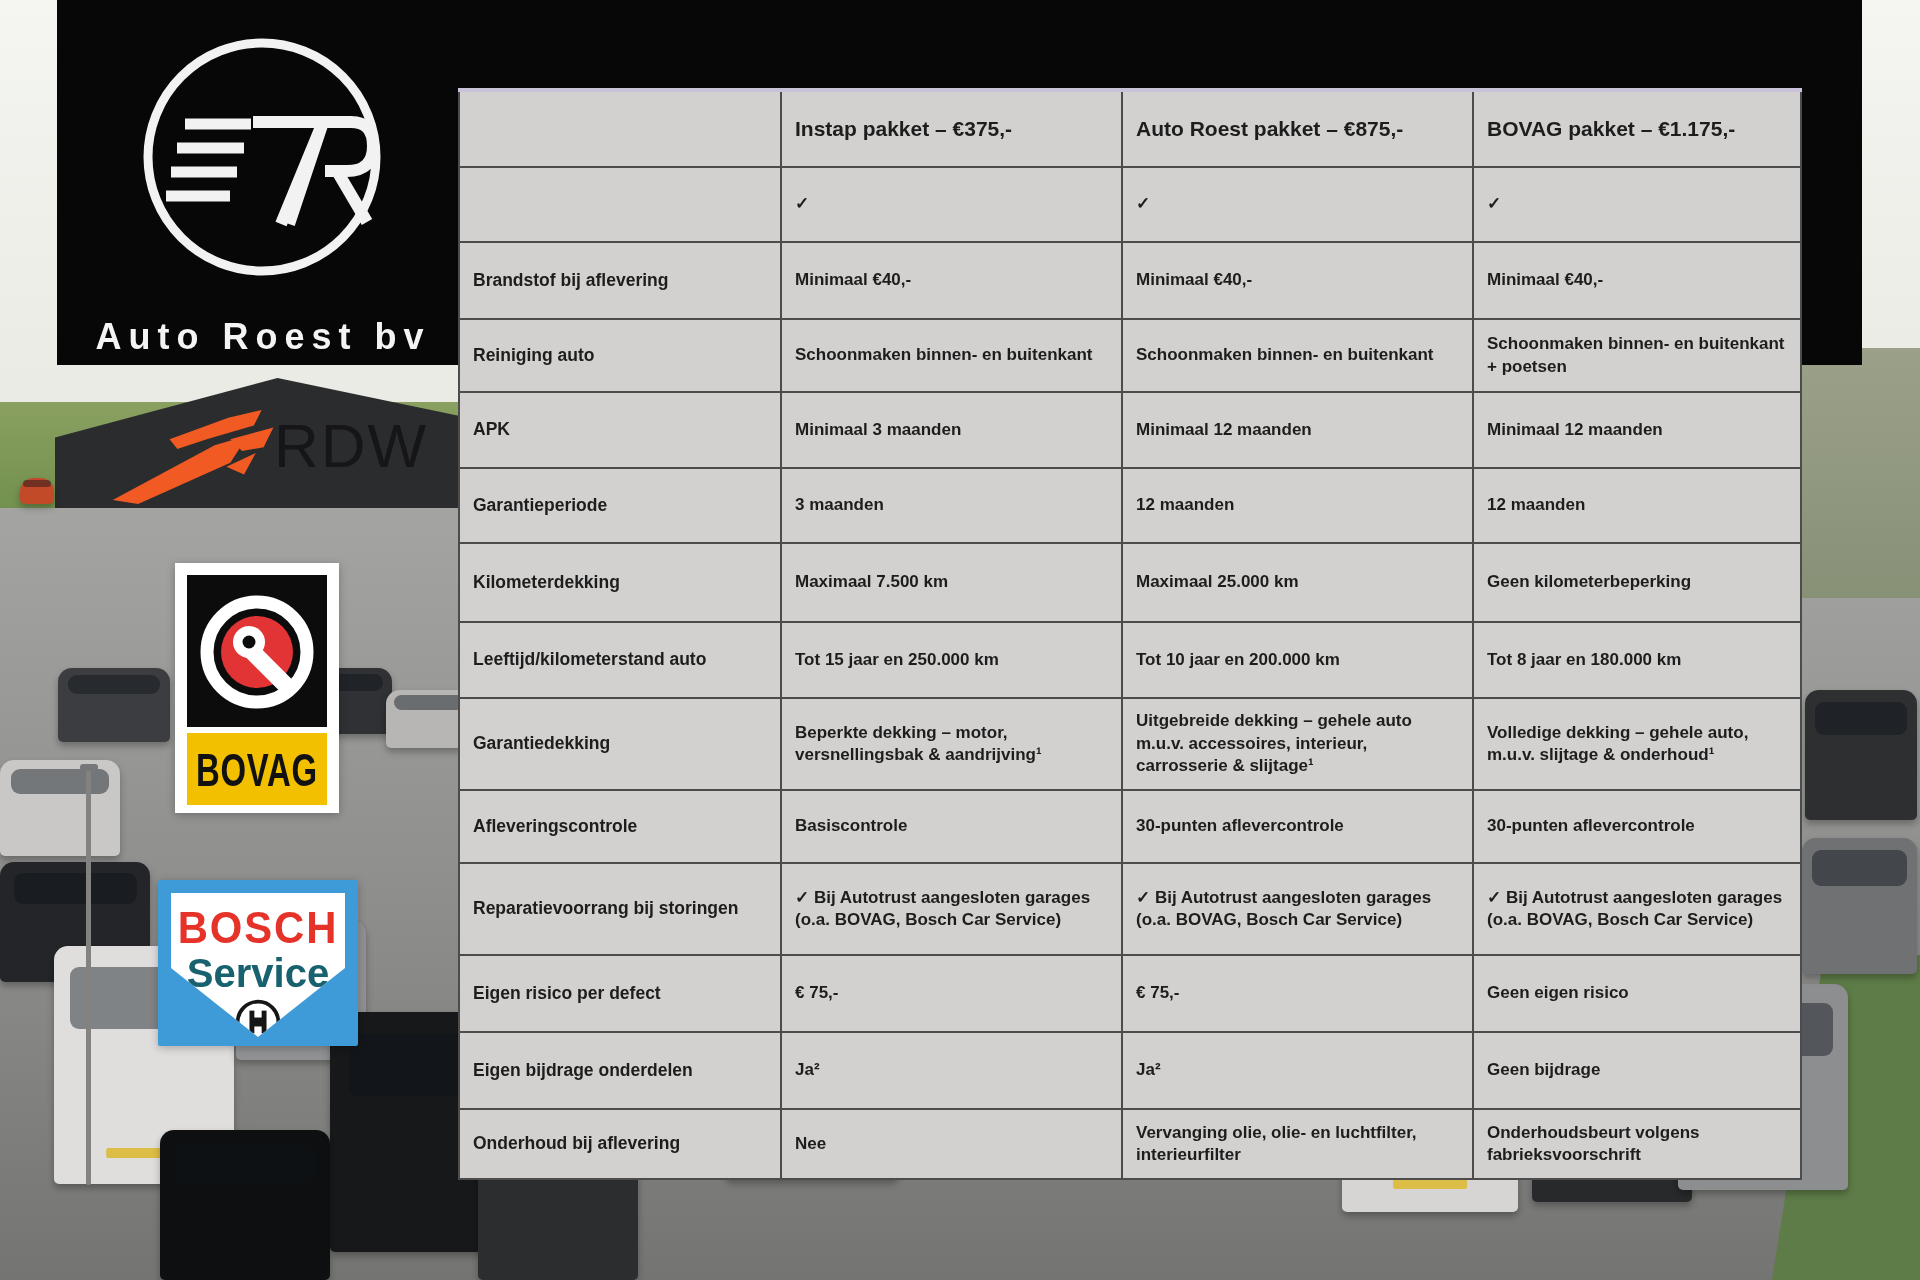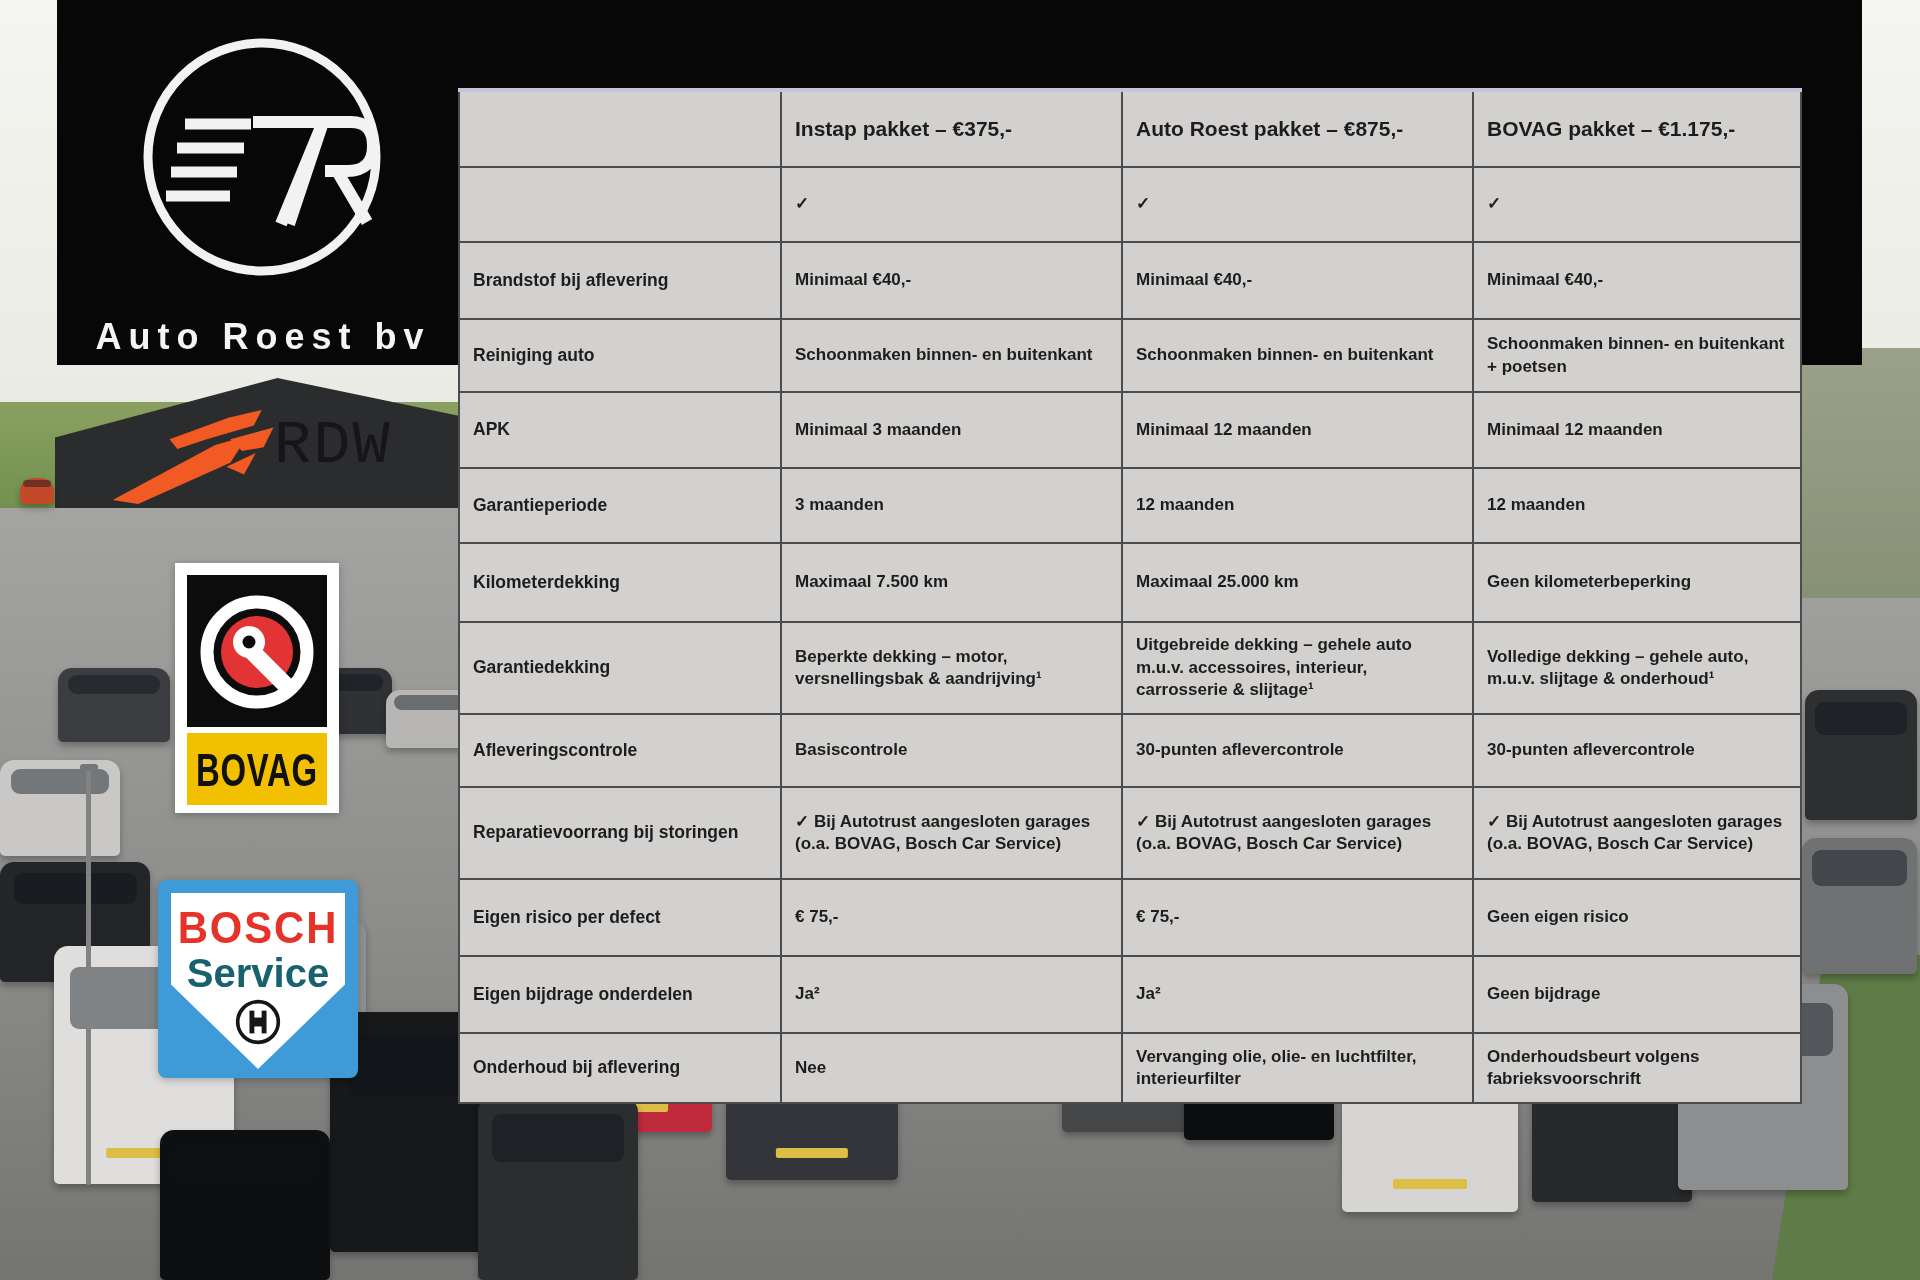--- a/index.html
+++ b/index.html
@@ -37,34 +37,34 @@
 
   
   .band{ left:57px; top:0; width:1805px; height:365px; background:var(--c-band,#070707); }
   .ar-mark{ position:absolute; left:74px; top:26px; width:262px; height:262px; }
   .ar-text{ position:absolute; left:0; top:316px; width:412px; text-align:center;
         color:var(--c-logo_white,#f4f4f4); font-size:36px; font-weight:700; letter-spacing:7px;
         white-space:nowrap; }
 
   
   .rdw{ left:112px; top:398px; width:300px; height:112px; }
-  .rdw-text{ position:absolute; left:162px; top:12px; font-family:Liberation Mono, monospace;
+  .rdw-text{ position:absolute; left:162px; top:12px; font-family:Liberation Sans, sans-serif;
         font-size:62px; color:#15151a; letter-spacing:2px; }
 
   
   .bovag{ left:175px; top:563px; width:164px; height:250px; background:#fff;
         padding:12px; box-shadow:0 2px 8px rgba(0,0,0,.25); }
   .bovag-black{ height:152px; background:#0c0c0c; }
   .bovag-yellow{ margin-top:6px; height:72px; background:var(--c-bovag_yellow,#f3c000);
         display:flex; align-items:center; justify-content:center; overflow:hidden; }
   .bovag-word{ font-size:47px; font-weight:700; color:#111; transform:scaleX(.7);
         letter-spacing:1px; }
 
   
-  .bosch{ left:158px; top:880px; width:200px; height:198px; border-radius:8px;
+  .bosch{ left:158px; top:880px; width:200px; height:166px; border-radius:2px;
         background:var(--c-bosch_blue,#3e9bd7); box-shadow:0 2px 8px rgba(0,0,0,.25); }
   .bosch-shield{ position:absolute; left:13px; right:13px; top:13px; bottom:9px; background:#fff;
         clip-path:polygon(0 0, 100% 0, 100% 52%, 50% 100%, 0 52%); text-align:center; }
   .bosch-word1{ margin-top:10px; font-size:44px; font-weight:800; letter-spacing:2px;
         color:var(--c-bosch_red,#e5332a); transform:scaleX(.95); }
   .bosch-word2{ margin-top:-2px; font-size:40px; font-weight:700;
         color:var(--c-bosch_teal,#18616e); }
 
   
   table.pkg{ position:absolute; left:458px; top:88px; width:1342px;
@@ -215,20 +215,26 @@
           <td>3 maanden</td>
           <td>12 maanden</td>
           <td>12 maanden</td>
         </tr>
         <tr style="height: 79px;">
           <th>Kilometerdekking</th>
           <td>Maximaal 7.500 km</td>
           <td>Maximaal 25.000 km</td>
           <td>Geen kilometerbeperking</td>
         </tr>
+        <tr style="height: 76px;">
+          <th>Leeftijd/kilometerstand auto</th>
+          <td>Tot 15 jaar en 250.000 km</td>
+          <td>Tot 10 jaar en 200.000 km</td>
+          <td>Tot 8 jaar en 180.000 km</td>
+        </tr>
         <tr style="height: 92px;">
           <th>Garantiedekking</th>
           <td>Beperkte dekking – motor, versnellingsbak &amp; aandrijving¹</td>
           <td>Uitgebreide dekking – gehele auto m.u.v. accessoires, interieur, carrosserie &amp; slijtage¹</td>
           <td>Volledige dekking – gehele auto, m.u.v. slijtage &amp; onderhoud¹</td>
         </tr>
         <tr style="height: 73px;">
           <th>Afleveringscontrole</th>
           <td>Basiscontrole</td>
           <td>30-punten aflevercontrole</td>

